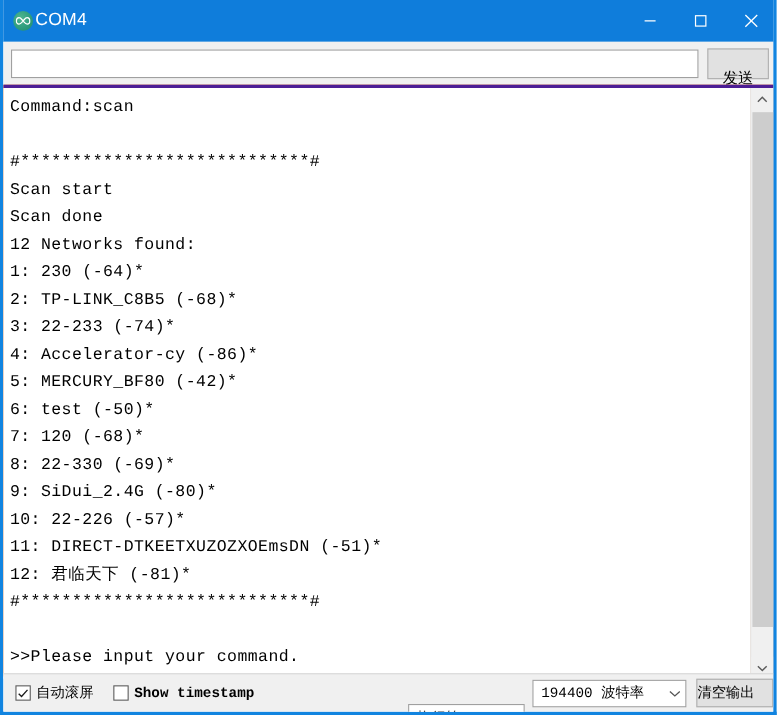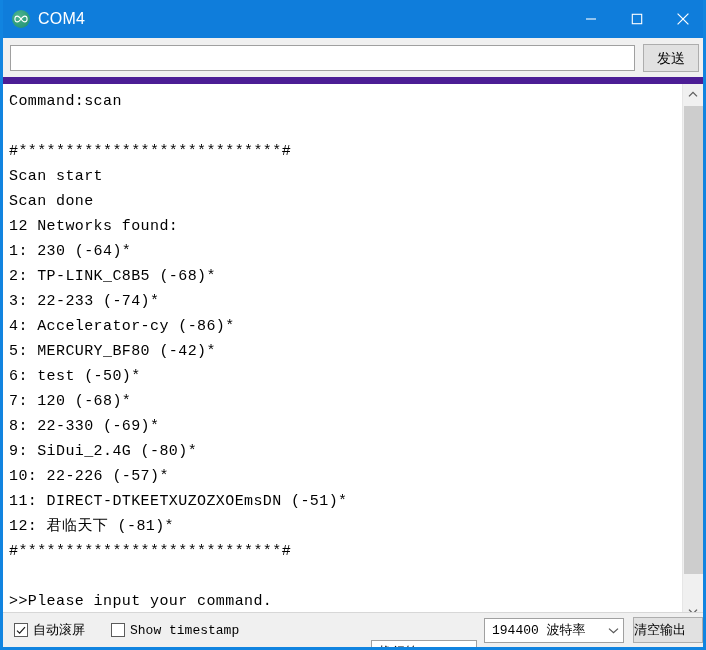--- a/index.html
+++ b/index.html
@@ -43,21 +43,21 @@
     margin-left: 12px;
     border-radius: 50%;
     background: radial-gradient(circle at 38% 34%, #4fb58f 0%, #2f9e7e 55%, #1f8a6c 100%);
     display: flex;
     align-items: center;
     justify-content: center;
     flex: none;
   }
   .app-icon svg { display: block; }
   .title-text {
-    margin-left: 8px;
+    margin-left: 2px;
     color: #ffffff;
     font-size: 16px;
     letter-spacing: 0.2px;
     white-space: nowrap;
   }
   .winbtns {
     position: absolute;
     right: 0;
     top: 0;
     height: 38px;
@@ -101,33 +101,33 @@
     box-sizing: border-box;
     margin-left: 8px;
     width: 56px;
     height: 28px;
     background: #e1e1e1;
     border: 1px solid #adadad;
     color: #000000;
     font-size: 14px;
     line-height: 26px;
     text-align: center;
-    padding: 0;
+    padding: 12px;
     font-family: "Liberation Sans", sans-serif;
   }
 
   
   .console-wrap {
     position: absolute;
     left: 0;
     top: 77px;
     width: 700px;
     height: 538px;
     background: #f97316;
-    border-top: 7px solid #4c1d95;
+    border-top: 3px solid #4c1d95;
     box-sizing: border-box;
   }
   .console {
     position: absolute;
     left: 0;
     top: 0;
     width: 679px;
     height: 537px;
     overflow: hidden;
     background: #ffffff;
@@ -181,21 +181,20 @@
     position: absolute;
     left: 0;
     bottom: 0;
     width: 700px;
     height: 35px;
     background: #f0f0f0;
     border-top: 1px solid #d7d7d7;
     display: flex;
     align-items: center;
     box-sizing: border-box;
-    gap: 8px;
   }
   .chk-group {
     display: flex;
     align-items: center;
     height: 100%;
   }
   .chk-box {
     box-sizing: border-box;
     width: 14px;
     height: 14px;
@@ -209,20 +208,21 @@
   .chk-box svg { display: block; }
   .chk-label {
     margin-left: 5px;
     font-size: 13px;
     color: #000000;
     white-space: nowrap;
   }
   .chk-label.mono {
     font-family: "Liberation Mono", monospace;
     font-size: 13px;
+    font-weight: bold;
   }
   .autoscroll { margin-left: 11px; }
   .showts { margin-left: 18px; }
 
   .combo {
     box-sizing: border-box;
     height: 25px;
     background: #ffffff;
     border: 1px solid #a0a0a0;
     display: flex;

